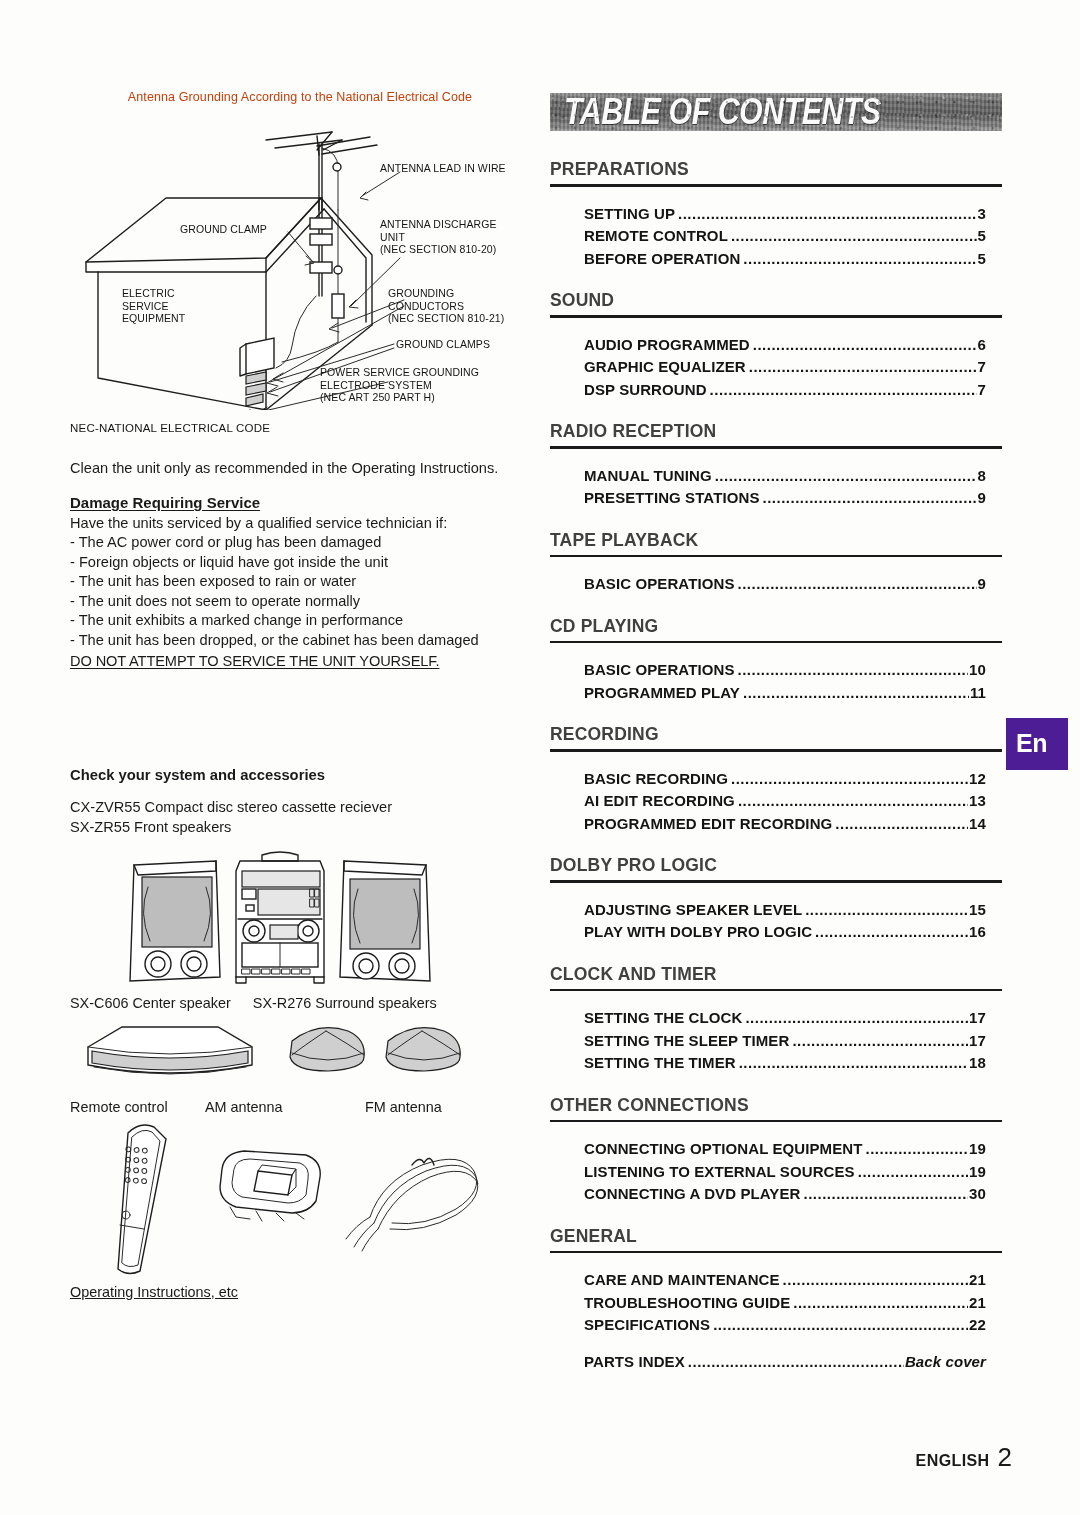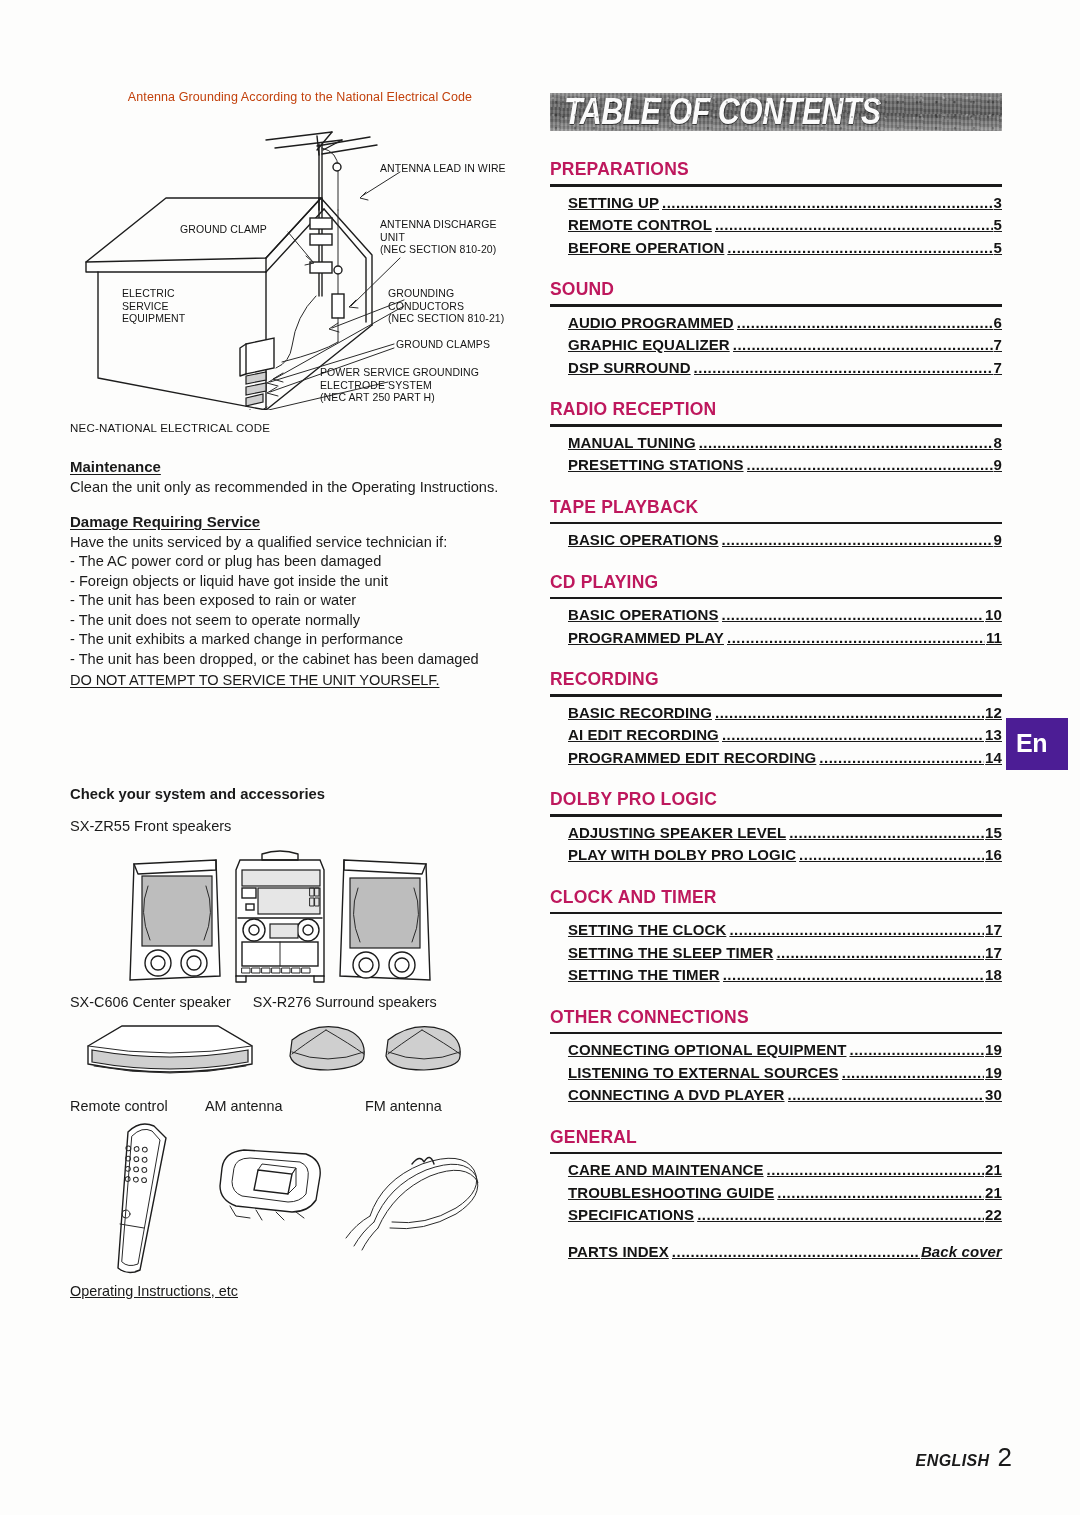--- a/index.html
+++ b/index.html
@@ -144,30 +144,30 @@
     line-height:34px;
     white-space:nowrap;
   }
 
   .toc-group{margin-top:20px;}
   .toc-group:first-of-type{margin-top:28px;}
   .toc-group-title{
     font-size:17.5px;
     font-weight:bold;
     letter-spacing:.2px;
-    color:#be185d;
+    color:#404040;
     margin:0 0 4px 0;
   }
   .toc-rule{
     height:2.5px;
     background:#1a1a1a;
     margin:0 0 5px 0;
     width:100%;
   }
-  .toc-entries{margin:0;padding:0;list-style:none;text-decoration:underline;}
+  .toc-entries{margin:16px;padding:0;list-style:none;}
   .toc-entry{
     display:flex;
     align-items:baseline;
     font-size:15px;
     font-weight:bold;
     letter-spacing:.1px;
     line-height:22.5px;
     color:#141414;
     padding-left:18px;
   }
@@ -206,21 +206,20 @@
   #footer{
     position:absolute;
     right:68px; bottom:45px;
     display:flex;
     align-items:baseline;
     gap:8px;
   }
   #footer .eng{
     font-size:16px;
     font-weight:bold;
-    font-style:italic;
     letter-spacing:.4px;
   }
   #footer .pnum{
     font-size:26px;
     font-weight:normal;
     line-height:26px;
   }
 
   
   .ill{display:block;}
@@ -324,40 +323,40 @@
 (NEC SECTION 810-21)</div>
       <div class="dlabel" style="left:326px;top:228px;">GROUND CLAMPS</div>
       <div class="dlabel" style="left:250px;top:256px;">POWER SERVICE GROUNDING
 ELECTRODE SYSTEM
 (NEC ART 250 PART H)</div>
     </div>
 
     <div class="nec-line">NEC-NATIONAL ELECTRICAL CODE</div>
 
     <div style="margin-top:24px;">
-      <div class="sec-head">Maintenance</div>
       <p class="body-text justify">Clean the unit only as recommended in the Operating Instructions.</p>
     </div>
 
     <div class="gap-block">
       <div class="sec-head">Damage Requiring Service</div>
       <p class="body-text">Have the units serviced by a qualified service technician if:</p>
       <ul class="bullet-list">
         <li>- The AC power cord or plug has been damaged</li>
         <li>- Foreign objects or liquid have got inside the unit</li>
         <li>- The unit has been exposed to rain or water</li>
         <li>- The unit does not seem to operate normally</li>
         <li>- The unit exhibits a marked change in performance</li>
         <li>- The unit has been dropped, or the cabinet has been damaged</li>
       </ul>
       <div class="do-not">DO NOT ATTEMPT TO SERVICE THE UNIT YOURSELF.</div>
     </div>
 
     <div style="margin-top:96px;">
       <div class="acc-head">Check your system and accessories</div>
+      <p class="acc-line">CX-ZVR55 Compact disc stereo cassette reciever</p>
       <p class="acc-line">SX-ZR55 Front speakers</p>
 
       <div style="margin-top:12px;">
         <svg class="ill" width="420" height="140" viewBox="0 0 420 140">
 
           <g>
             <path class="fillw" d="M64 16 L146 12 L150 128 L60 132 Z"></path>
             <path class="ln" d="M64 16 L68 26 L146 22 L146 12"></path>
             <rect class="gray2" x="72" y="28" width="70" height="70"></rect>
             <path class="ln-thin" d="M78 38 Q68 64 80 92"></path>

